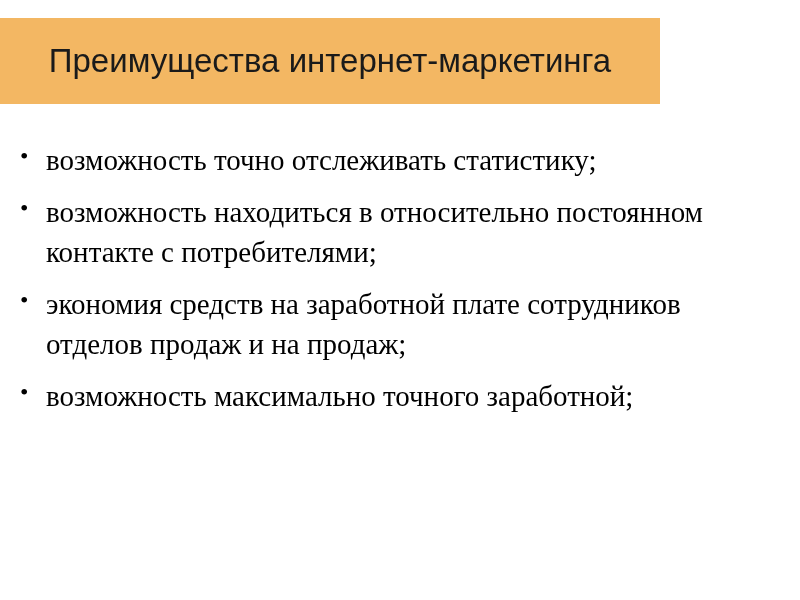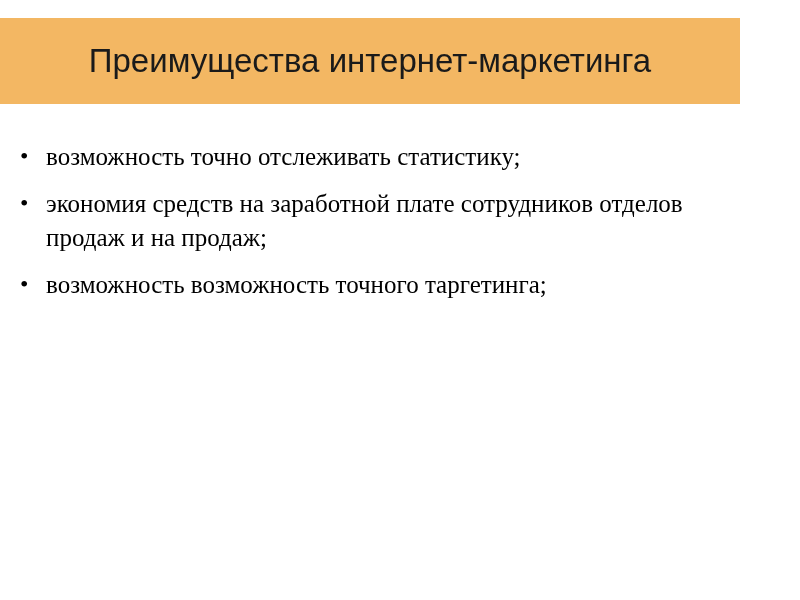--- a/index.html
+++ b/index.html
@@ -16,21 +16,21 @@
   .slide {
     position: relative;
     width: 800px;
     height: 600px;
     box-sizing: border-box;
   }
   .title-band {
     position: absolute;
     left: 0;
     top: 18px;
-    width: 740px;
+    width: 660px;
     height: 86px;
     background: #f3b763;
     display: flex;
     align-items: center;
     justify-content: center;
   }
   .title-text {
     font-family: "Liberation Sans", sans-serif;
     font-size: 33px;
     font-weight: normal;
@@ -44,21 +44,21 @@
     top: 140px;
     width: 800px;
     padding: 0 30px 0 16px;
     box-sizing: border-box;
     list-style: none;
     margin: 0;
   }
   .bullet-item {
     position: relative;
     display: block;
-    font-size: 25px;
+    font-size: 29px;
     line-height: 1.38;
     color: #000000;
     padding-left: 30px;
     margin-bottom: 12px;
     max-width: 700px;
   }
   .bullet-item::before {
     content: "\2022";
     position: absolute;
     left: 4px;
@@ -72,17 +72,18 @@
 <body>
 
 <div class="slide">
 
   <div class="title-band">
     <h1 class="title-text">Преимущества интернет-маркетинга</h1>
   </div>
 
   <ul class="bullet-list">
     <li class="bullet-item">возможность точно отслеживать статистику;</li>
+    <li class="bullet-item">возможность находиться в относительно постоянном контакте с потребителями;</li>
     <li class="bullet-item">экономия средств на заработной плате сотрудников отделов продаж и на продаж;</li>
-    <li class="bullet-item">возможность возможность точного таргетинга;</li>
+    <li class="bullet-item">возможность максимально точного заработной;</li>
   </ul>
 
 </div>
 
 </body></html>

